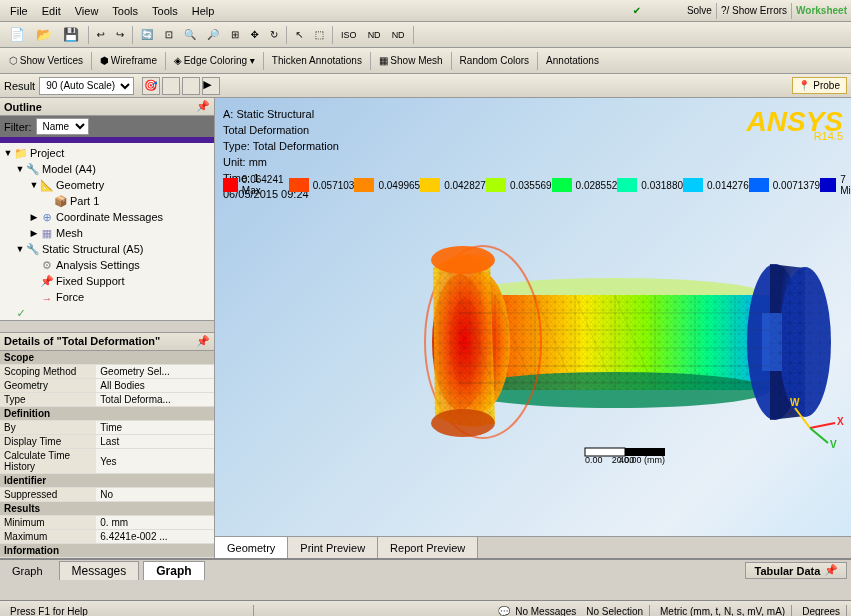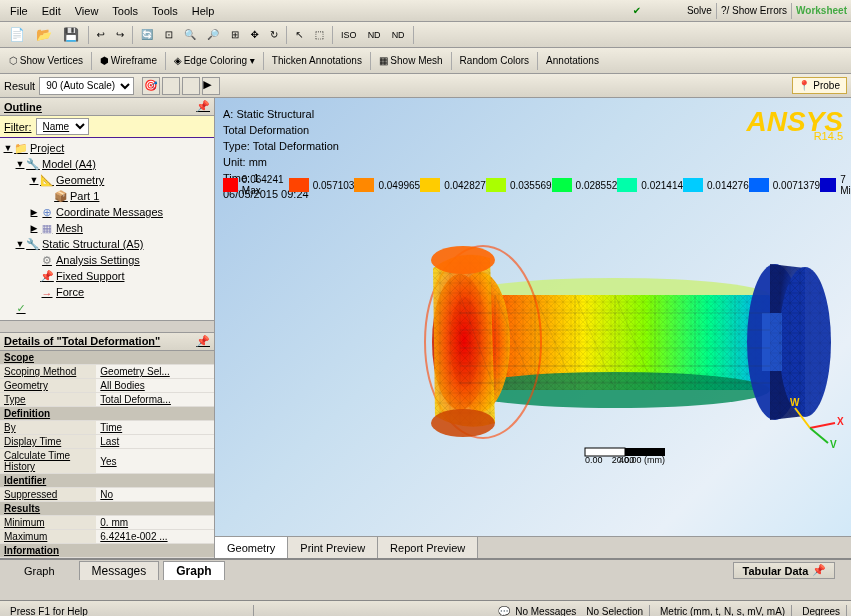--- a/index.html
+++ b/index.html
@@ -18,21 +18,21 @@
     
     #resultbar { display: flex; align-items: center; background: linear-gradient(to bottom, #f0ece0, #d8d4c8); height: 24px; border-bottom: 1px solid #999; padding: 0 4px; gap: 4px; }
     .result-select { font-size: 10px; border: 1px solid #999; background: #fff; padding: 1px 2px; height: 18px; }
 
     
     #main { display: flex; height: calc(616px - 22px - 26px - 26px - 24px - 22px - 24px); }
 
     
     #left-panel { width: 215px; background: #f5f3ee; border-right: 1px solid #999; display: flex; flex-direction: column; }
     #outline-header { background: linear-gradient(to bottom, #e8e4d8, #d8d4c8); padding: 2px 4px; font-size: 11px; font-weight: bold; border-bottom: 1px solid #999; display: flex; justify-content: space-between; align-items: center; }
-    #filter-bar { display: flex; align-items: center; gap: 4px; padding: 2px 4px; border-bottom: 1px solid #4c1d95; background: #fef9c3; }
+    #filter-bar { display: flex; align-items: center; gap: 4px; padding: 2px 4px; border-bottom: 6px solid #4c1d95; background: #737373; }
     .filter-label { font-size: 11px; }
     .filter-select { font-size: 10px; border: 1px solid #999; background: #fff; padding: 1px 2px; }
     #outline-tree { flex: 1; overflow-y: auto; overflow-x: hidden; font-size: 11px; padding: 2px 0; }
     .tree-item { display: flex; align-items: center; padding: 1px 2px; cursor: pointer; white-space: nowrap; }
     .tree-toggle { width: 12px; text-align: center; font-size: 9px; cursor: pointer; }
     .tree-icon { width: 14px; height: 14px; margin-right: 2px; display: inline-flex; align-items: center; justify-content: center; }
 
     
     #details-panel { background: #f5f3ee; border-top: 1px solid #999; }
     #details-header { background: linear-gradient(to bottom, #e8e4d8, #d8d4c8); padding: 2px 4px; font-size: 11px; font-weight: bold; border-bottom: 1px solid #999; display: flex; justify-content: space-between; }
@@ -205,21 +205,21 @@
     <div style="width:18px;height:18px;background:#e8e4d8;border:1px solid #999;"></div>
     <div style="width:18px;height:18px;background:#e8e4d8;border:1px solid #999;">▶</div>
   </div>
   <div style="flex:1;"></div>
   <div class="probe-btn">
     <span>📍</span>
     <span>Probe</span>
   </div>
 </div>
 
-<div id="main" style="height: 460px; text-decoration: underline;">
+<div id="main" style="height: 460px;">
 
   <div id="left-panel">
     <div id="outline-header">
       <span>Outline</span>
       <span style="cursor:pointer;">📌</span>
     </div>
     <div id="filter-bar">
       <span class="filter-label">Filter:</span>
       <select class="filter-select">
         <option>Name</option>
@@ -396,21 +396,21 @@
       <div class="legend-row">
         <div class="legend-color" style="background:#aaff00;"></div>
         <span class="legend-label">0.035569</span>
       </div>
       <div class="legend-row">
         <div class="legend-color" style="background:#00ff44;"></div>
         <span class="legend-label">0.028552</span>
       </div>
       <div class="legend-row">
         <div class="legend-color" style="background:#00ffaa;"></div>
-        <span class="legend-label">0.021414</span>
+        <span class="legend-label">0.031880</span>
       </div>
       <div class="legend-row">
         <div class="legend-color" style="background:#00ccff;"></div>
         <span class="legend-label">0.014276</span>
       </div>
       <div class="legend-row">
         <div class="legend-color" style="background:#0066ff;"></div>
         <span class="legend-label">0.0071379</span>
       </div>
       <div class="legend-row">
@@ -546,21 +546,21 @@
       <div class="vtab">
         <span>Report Preview</span>
       </div>
     </div>
   </div>
 
 </div>
 
 <div style="position:relative;height:42px;background:#d4d0c8;border-top:1px solid #888;display:flex;flex-direction:column;">
 
-  <div id="graph-tabbar" style="display:flex;align-items:center;padding:2px 16px;gap:12px;height:22px;">
+  <div id="graph-tabbar" style="display:flex;align-items:center;padding:2px 4px;gap:4px;height:22px;">
     <span style="font-size:11px;padding:2px 8px;">Graph</span>
     <div style="display:flex;gap:2px;align-items:flex-end;margin-left:4px;">
       <div class="graph-tab">
         <span>Messages</span>
       </div>
       <div class="graph-tab active">
         <span>Graph</span>
       </div>
     </div>
     <div style="flex:1;"></div>

